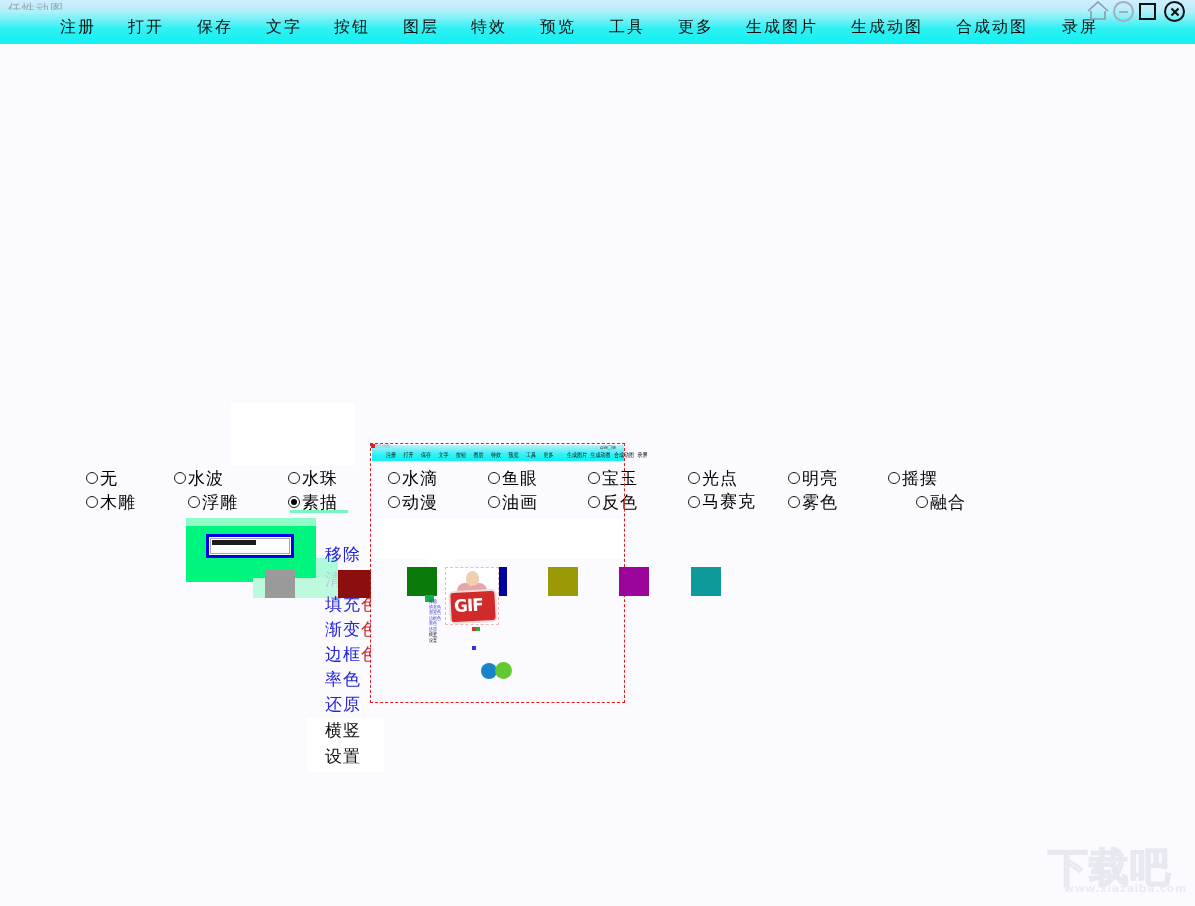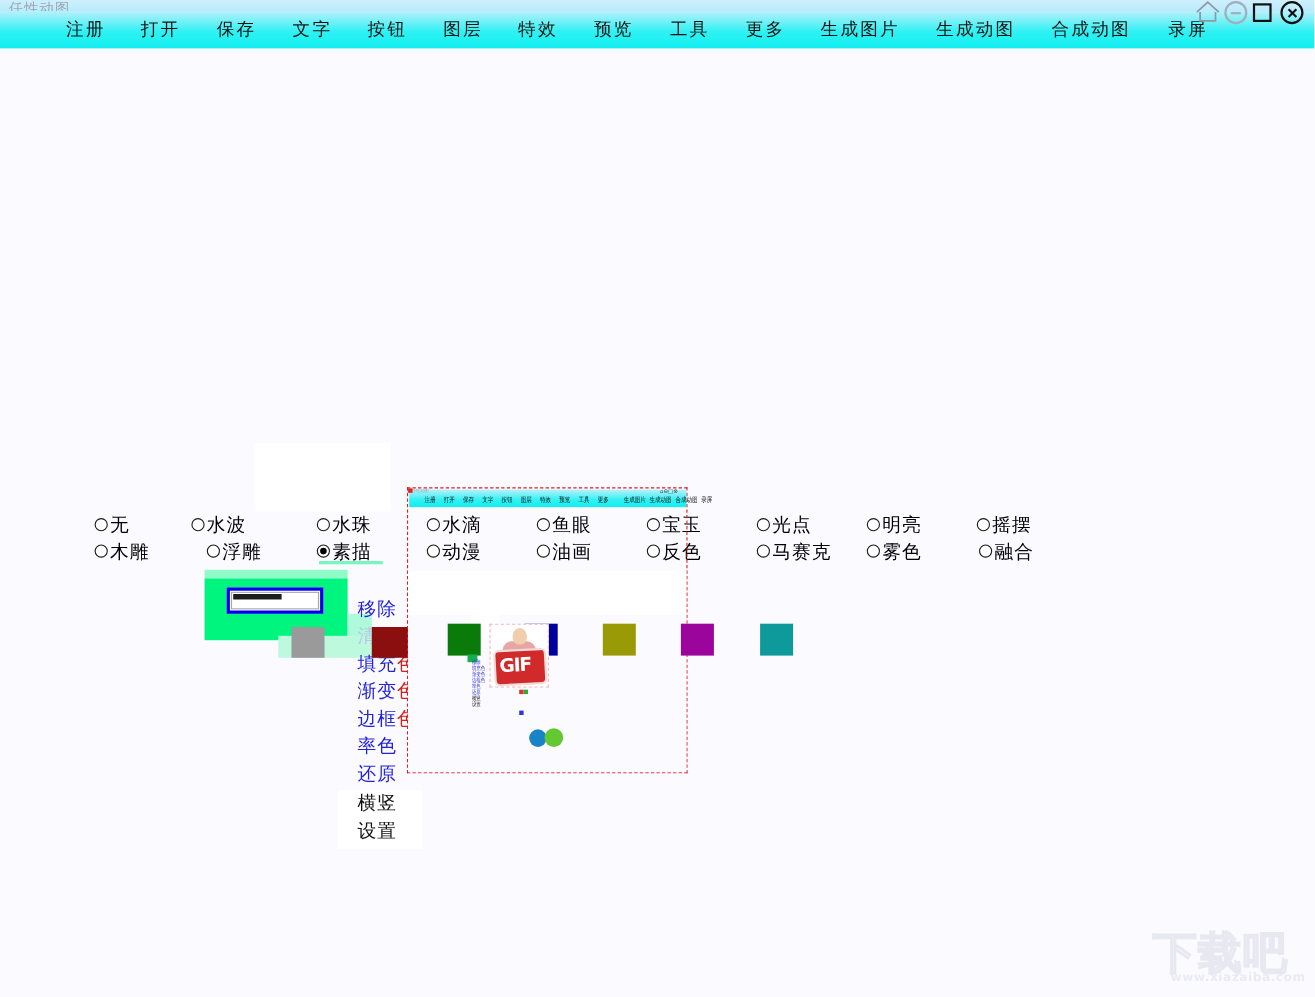--- a/index.html
+++ b/index.html
@@ -205,23 +205,23 @@
       <div class="eff" style="left: 702px;"><span class="radio"></span><span>明亮</span></div>
       <div class="eff" style="left: 802px;"><span class="radio"></span><span>摇摆</span></div>
     </div>
   <div class="eff-row" id="eff-row-2" style="top:24px;">
       <div class="eff" style="left: 0px;"><span class="radio"></span><span>木雕</span></div>
       <div class="eff" style="left: 102px;"><span class="radio"></span><span>浮雕</span></div>
       <div class="eff" style="left: 202px;"><span class="radio on"></span><span>素描</span></div>
       <div class="eff" style="left: 302px;"><span class="radio"></span><span>动漫</span></div>
       <div class="eff" style="left: 402px;"><span class="radio"></span><span>油画</span></div>
       <div class="eff" style="left: 502px;"><span class="radio"></span><span>反色</span></div>
-      <div class="eff" style="left: 602px;"><span class="radio"></span><span>马赛克</span></div>
+      <div class="eff" style="left: 602px; font-family: Liberation Serif, serif;"><span class="radio"></span><span>马赛克</span></div>
       <div class="eff" style="left: 702px;"><span class="radio"></span><span>雾色</span></div>
-      <div class="eff" style="left: 804px;"><span class="radio"></span><span>融合</span></div>
+      <div class="eff" style="left: 830px;"><span class="radio"></span><span>融合</span></div>
     </div>
 </div>
 <div class="underline-sel"></div>
 
 <div id="green-panel-tint"></div>
 <div id="green-panel" style="background: rgb(0, 245, 127);"></div>
 <div id="blue-box" style="border-color: rgb(0, 0, 238);"></div>
 <div id="blue-box-inner"></div>
 <div id="prog-fill"></div>
 <div class="mint-a"></div>

